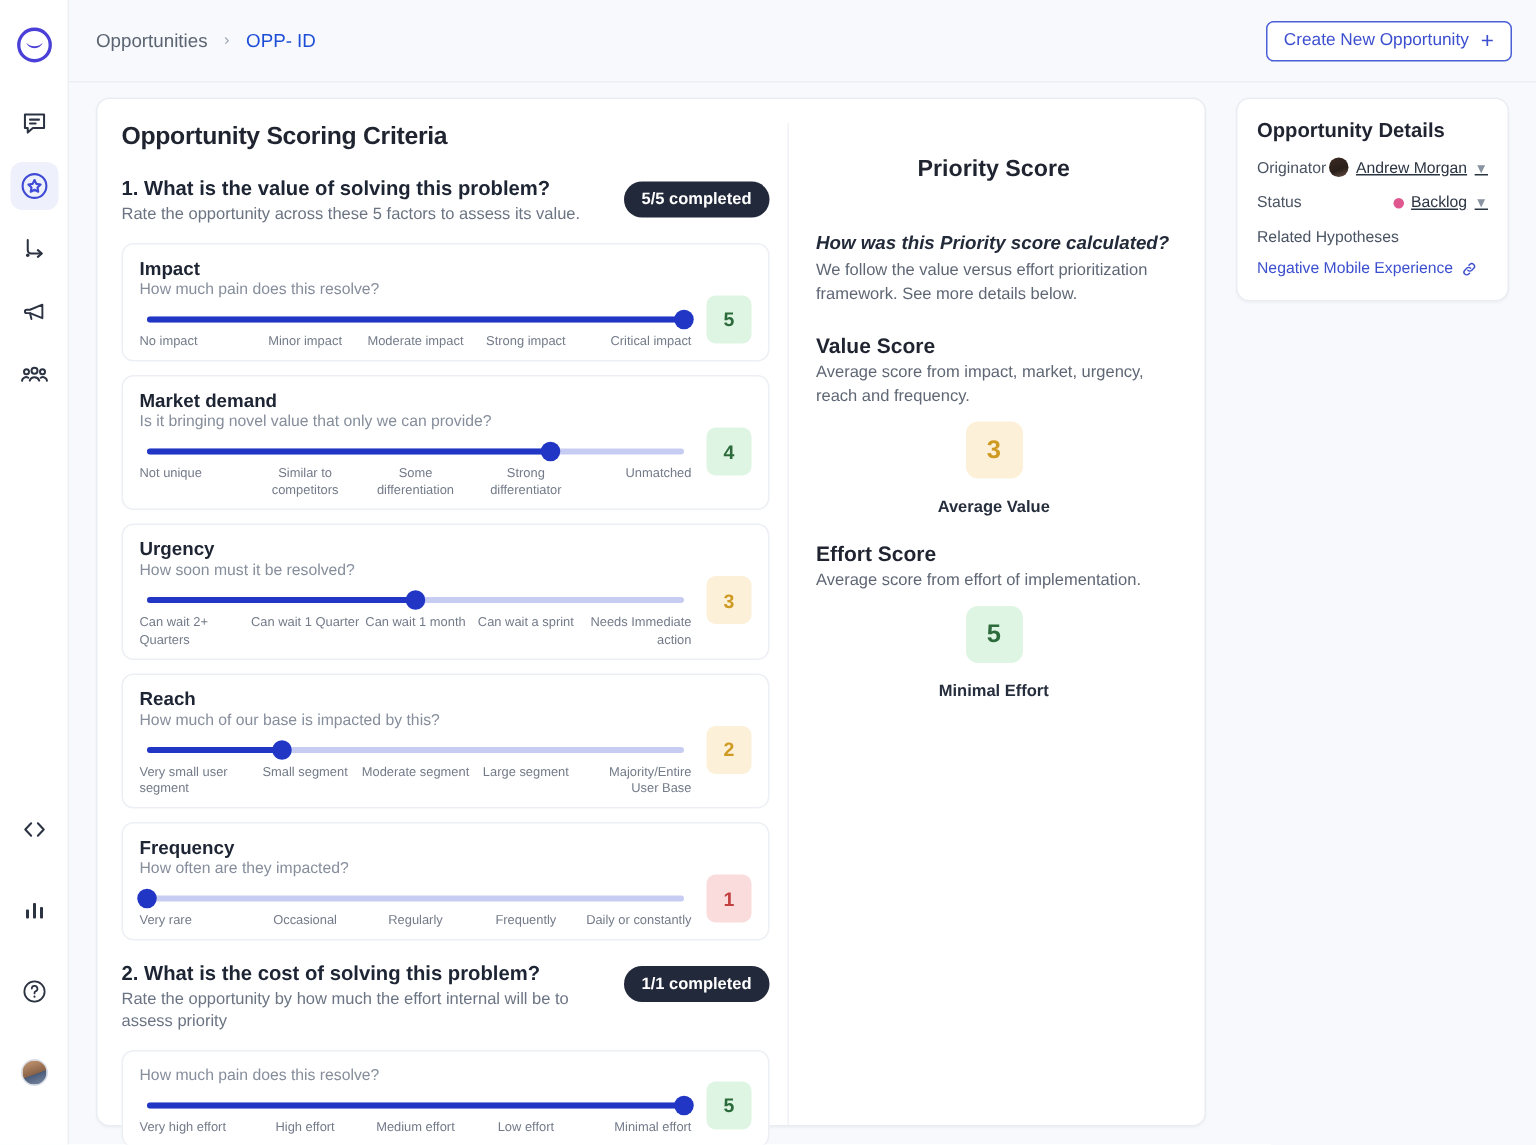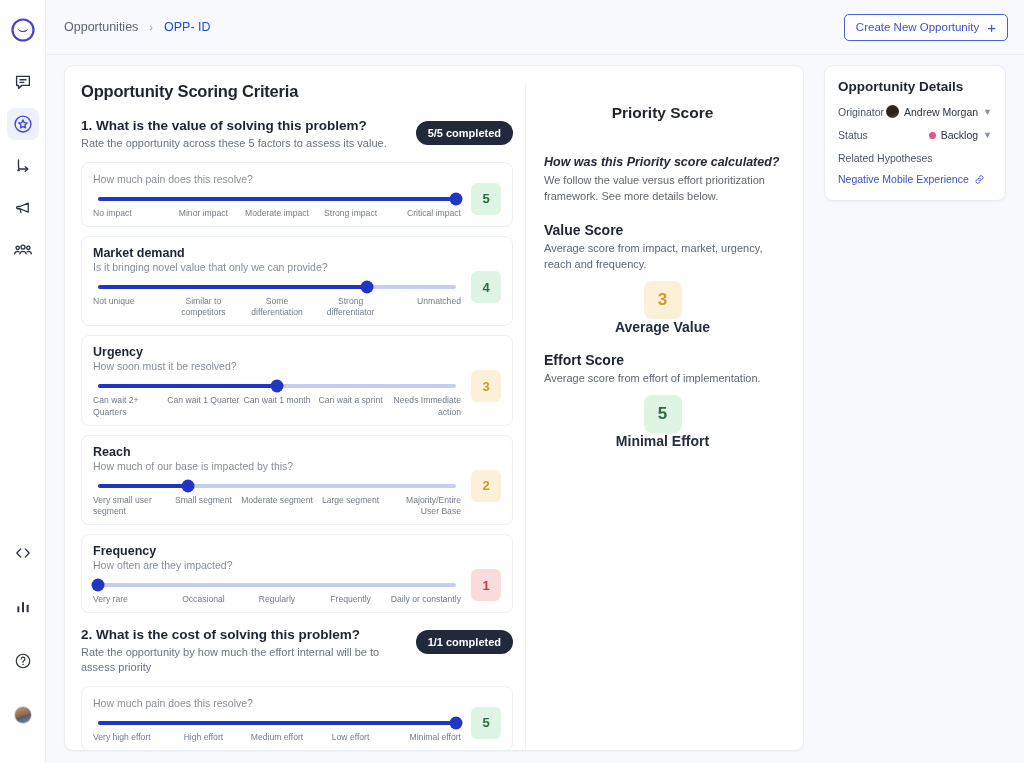--- a/index.html
+++ b/index.html
@@ -130,33 +130,33 @@
 
   .score-block { margin-top: 17px; }
   .score-h { font-size: 14px; font-weight: 700; margin-bottom: 3px; }
   .score-d { font-size: 11px; color: #5f6775; line-height: 1.45; }
   .big-badge-wrap { display: flex; flex-direction: column; align-items: center; margin-top: 8px; }
   .big-badge {
     width: 38px; height: 38px; border-radius: 8px;
     display: flex; align-items: center; justify-content: center;
     font-size: 17px; font-weight: 700;
   }
-  .big-caption { font-size: 14px; font-weight: 700; color: #262e3d; margin-top: 0; }
+  .big-caption { font-size: 11px; font-weight: 700; color: #262e3d; margin-top: 13px; }
 
   
   .details {
     width: 182px; flex: 0 0 182px; align-self: flex-start;
     padding: 13px 13px 15px 13px;
   }
   .details-title { font-size: 13.5px; font-weight: 700; margin-bottom: 11px; }
   .d-row { display: flex; align-items: center; font-size: 10.5px; color: #46506
 0; margin-bottom: 11px; }
   .d-row { display: flex; align-items: center; font-size: 10.5px; color: #465060; margin-bottom: 11px; }
   .d-key { color: #4a5463; }
-  .d-val { margin-left: auto; display: flex; align-items: center; gap: 5px; color: #2b3442; cursor: pointer; }
+  .d-val { margin-left: auto; display: flex; align-items: center; gap: 5px; color: #2b3442; cursor: pointer; text-decoration: underline; }
   .chev { font-size: 9px; color: #8a93a2; }
   .dot-pink { width: 7px; height: 7px; border-radius: 50%; background: #e0568f; }
   .av-img {
     width: 13px; height: 13px; border-radius: 50%;
     background: linear-gradient(160deg,#3b2a22 0%,#2a1f1a 60%,#6a5245 100%);
   }
   .d-label { font-size: 10.5px; color: #4a5463; margin-bottom: 9px; }
   .d-link { font-size: 10.5px; color: #3c4fcf; display: flex; align-items: center; gap: 5px; cursor: pointer; }
   svg { display: block; }
 </style>
@@ -259,20 +259,21 @@
           <div>
             <div class="section-head">
               <div class="txt">
                 <div class="q-title">1. What is the value of solving this problem?</div>
                 <div class="q-sub">Rate the opportunity across these 5 factors to assess its value.</div>
               </div>
               <div class="pill">5/5 completed</div>
             </div>
 
             <div class="crit">
+              <div class="crit-name">Impact</div>
               <div class="crit-sub">How much pain does this resolve?</div>
               <div class="slider-row">
                 <div class="slider-wrap">
                   <div class="track">
                     <div class="fill" style="width: 100%;"></div>
                     <div class="thumb" style="left: 100%;"></div>
                   </div>
                   <div class="ticks">
                       <div class="tick">No impact</div>
                       <div class="tick">Minor impact</div>

